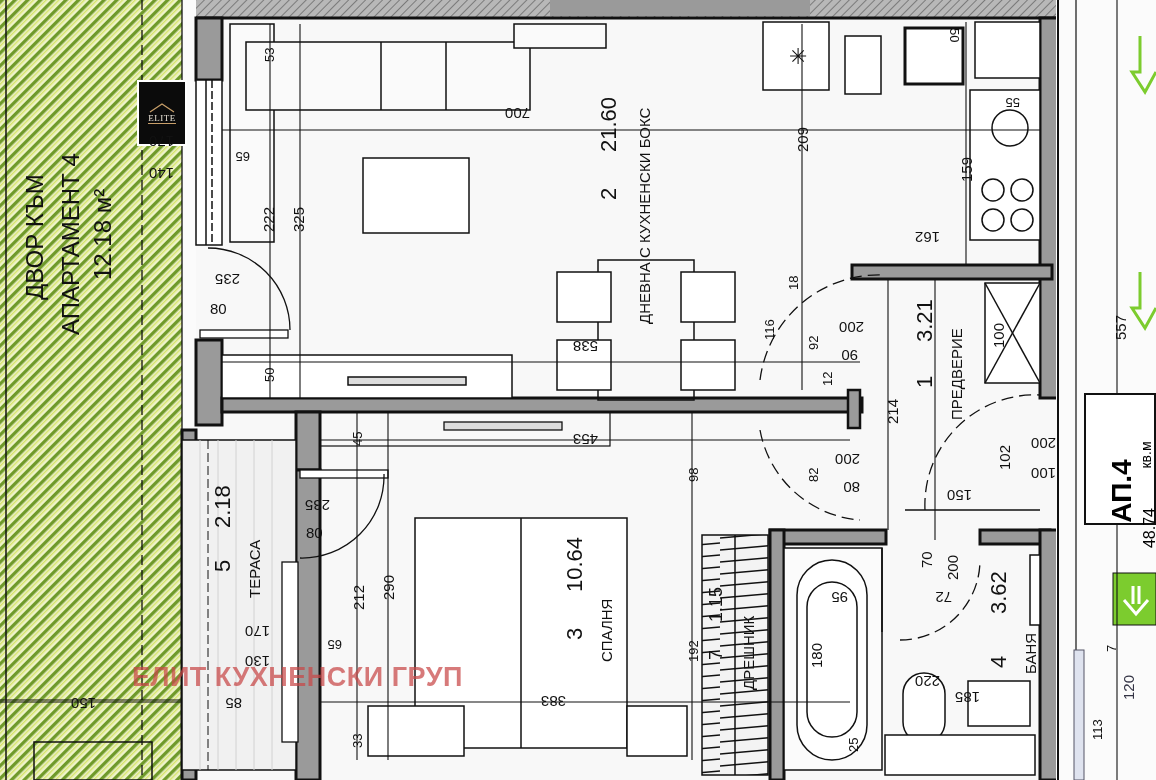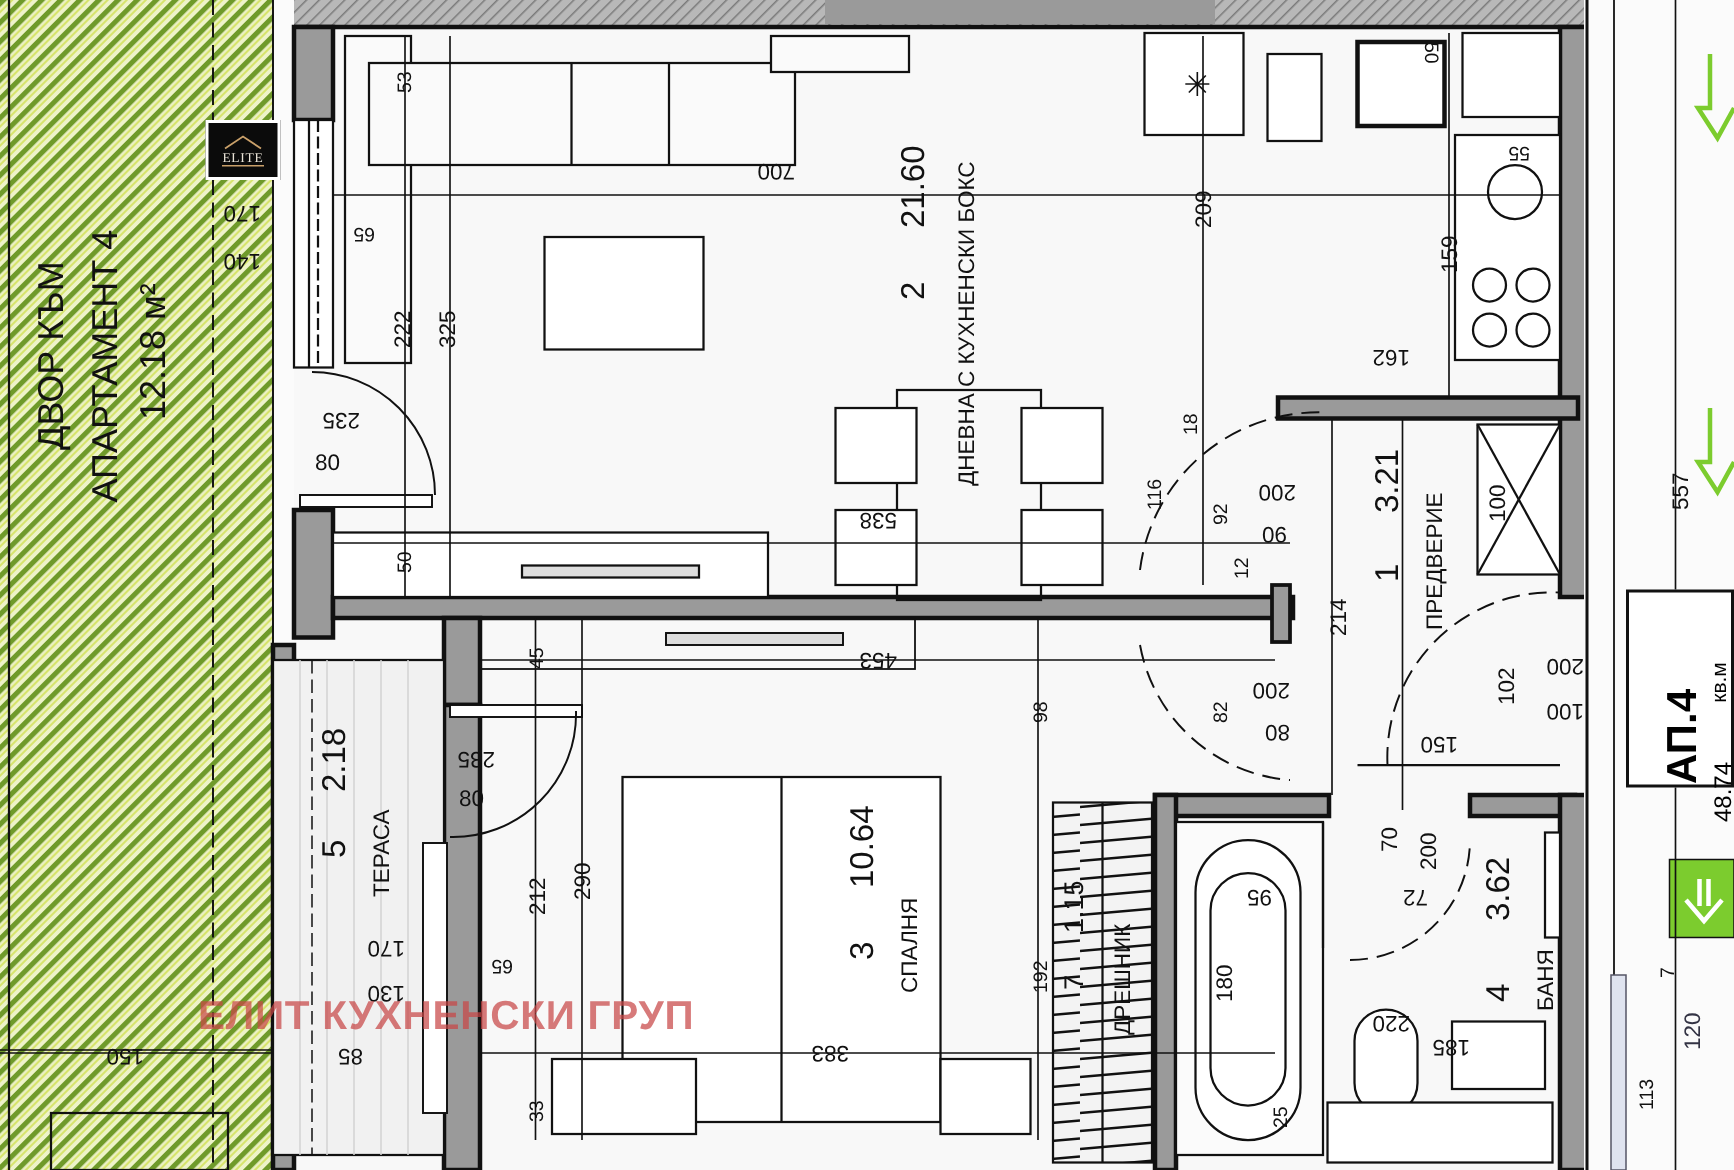--- a/index.html
+++ b/index.html
@@ -7,21 +7,21 @@
     #plan { position:absolute; left:0; top:0; width:1156px; height:780px; }
     .lbl { position:absolute; font-family:"Liberation Sans", sans-serif; color:#111; white-space:nowrap; transform-origin:0 0; }
     .rot { transform: rotate(-90deg); }
     .rot180 { transform: rotate(90deg); }
     .big { font-size:22px; }
     .med { font-size:18px; }
     .sm  { font-size:15px; }
     .xs  { font-size:13px; }
     .yard { font-size:24px; line-height:1.05; }
     .watermark { position:absolute; left:132px; top:662px; font-size:27px; font-weight:bold; color:rgba(200,70,70,0.72); letter-spacing:0.5px; }
-    .logo { position:absolute; left:137px; top:80px; width:50px; height:40px; background:#0b0b0b; border:2px solid #fff; box-sizing:border-box; display:flex; flex-direction:column; align-items:center; justify-content:center; }
+    .logo { position:absolute; left:137px; top:80px; width:50px; height:66px; background:#0b0b0b; border:2px solid #fff; box-sizing:border-box; display:flex; flex-direction:column; align-items:center; justify-content:center; }
     .logo-text { color:#e8e2d6; font-family:"Liberation Serif", serif; font-size:9px; letter-spacing:0.5px; border-bottom:1px solid #c9a06a; line-height:10px; }
     .apt-box { position:absolute; left:1084px; top:393px; width:72px; height:132px; border:2px solid #111; box-sizing:border-box; background:#fff; }
     .apt-title { position:absolute; font-size:28px; font-weight:bold; }
     .apt-area { position:absolute; font-size:16px; }
     .apt-unit { position:absolute; font-size:14px; }
   </style>
 </head>
 <body>
 
 <svg id="plan" viewBox="0 0 1156 780" xmlns="http://www.w3.org/2000/svg">

